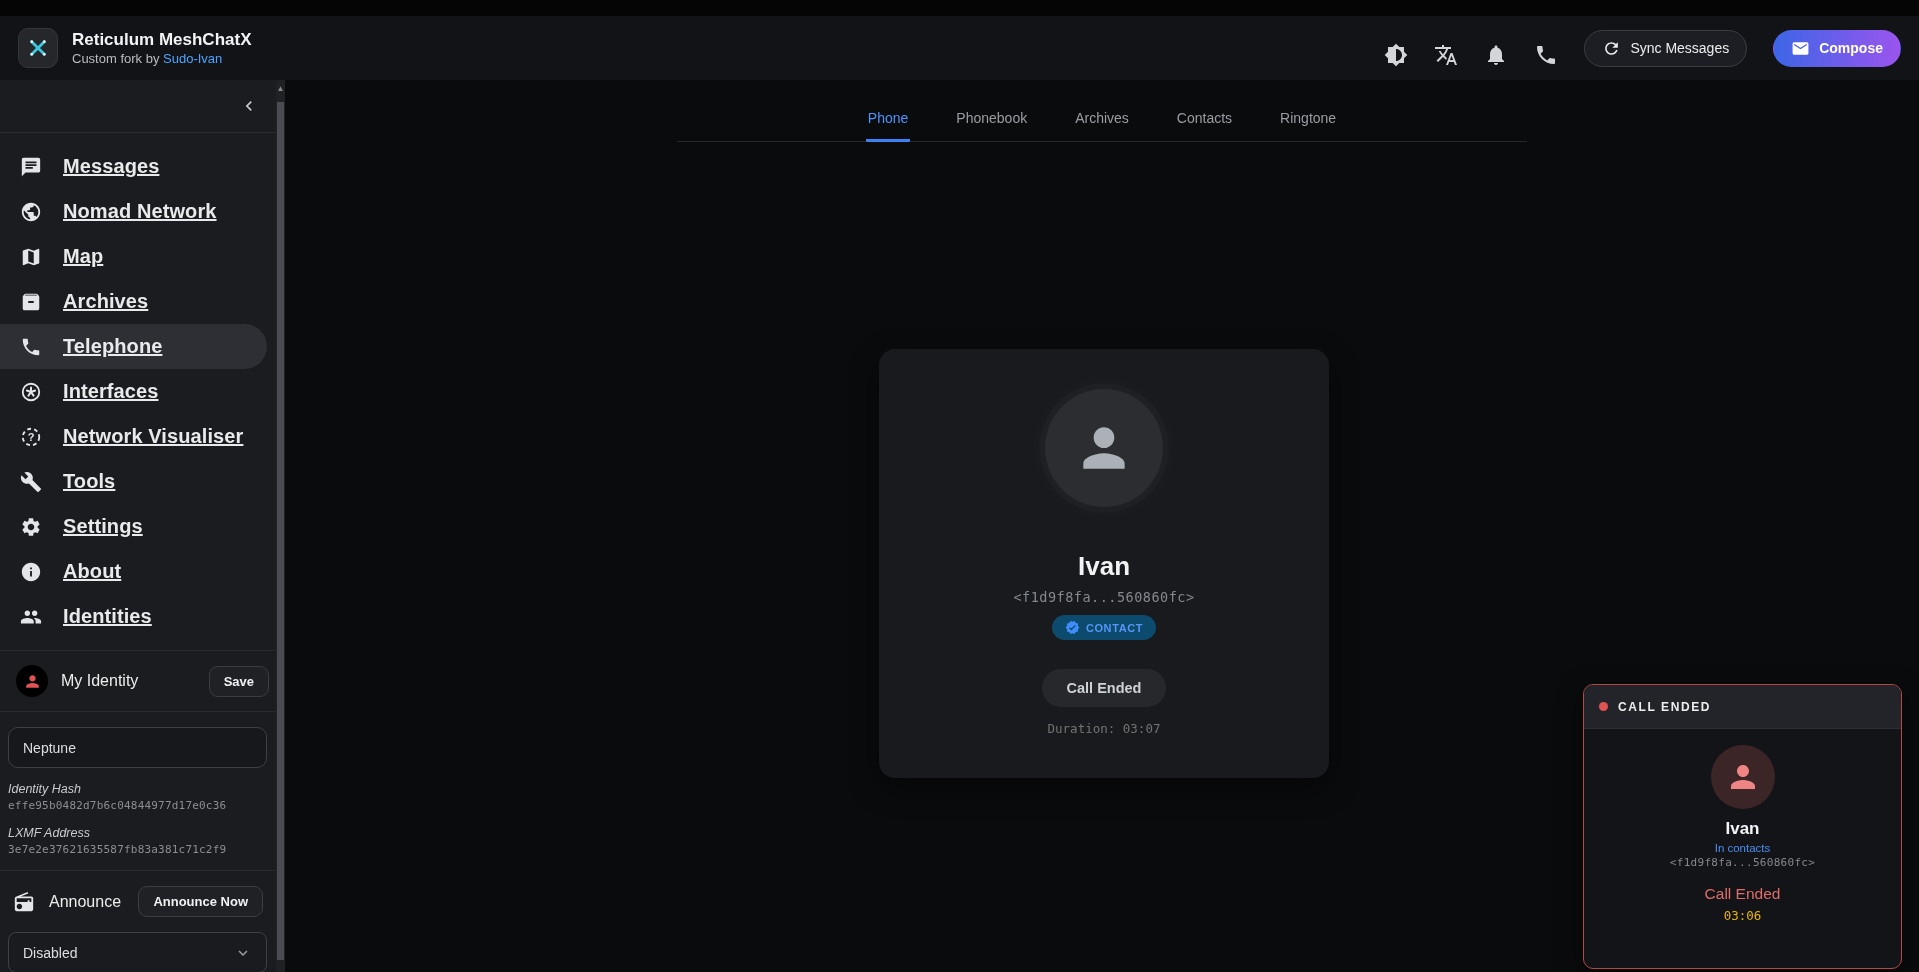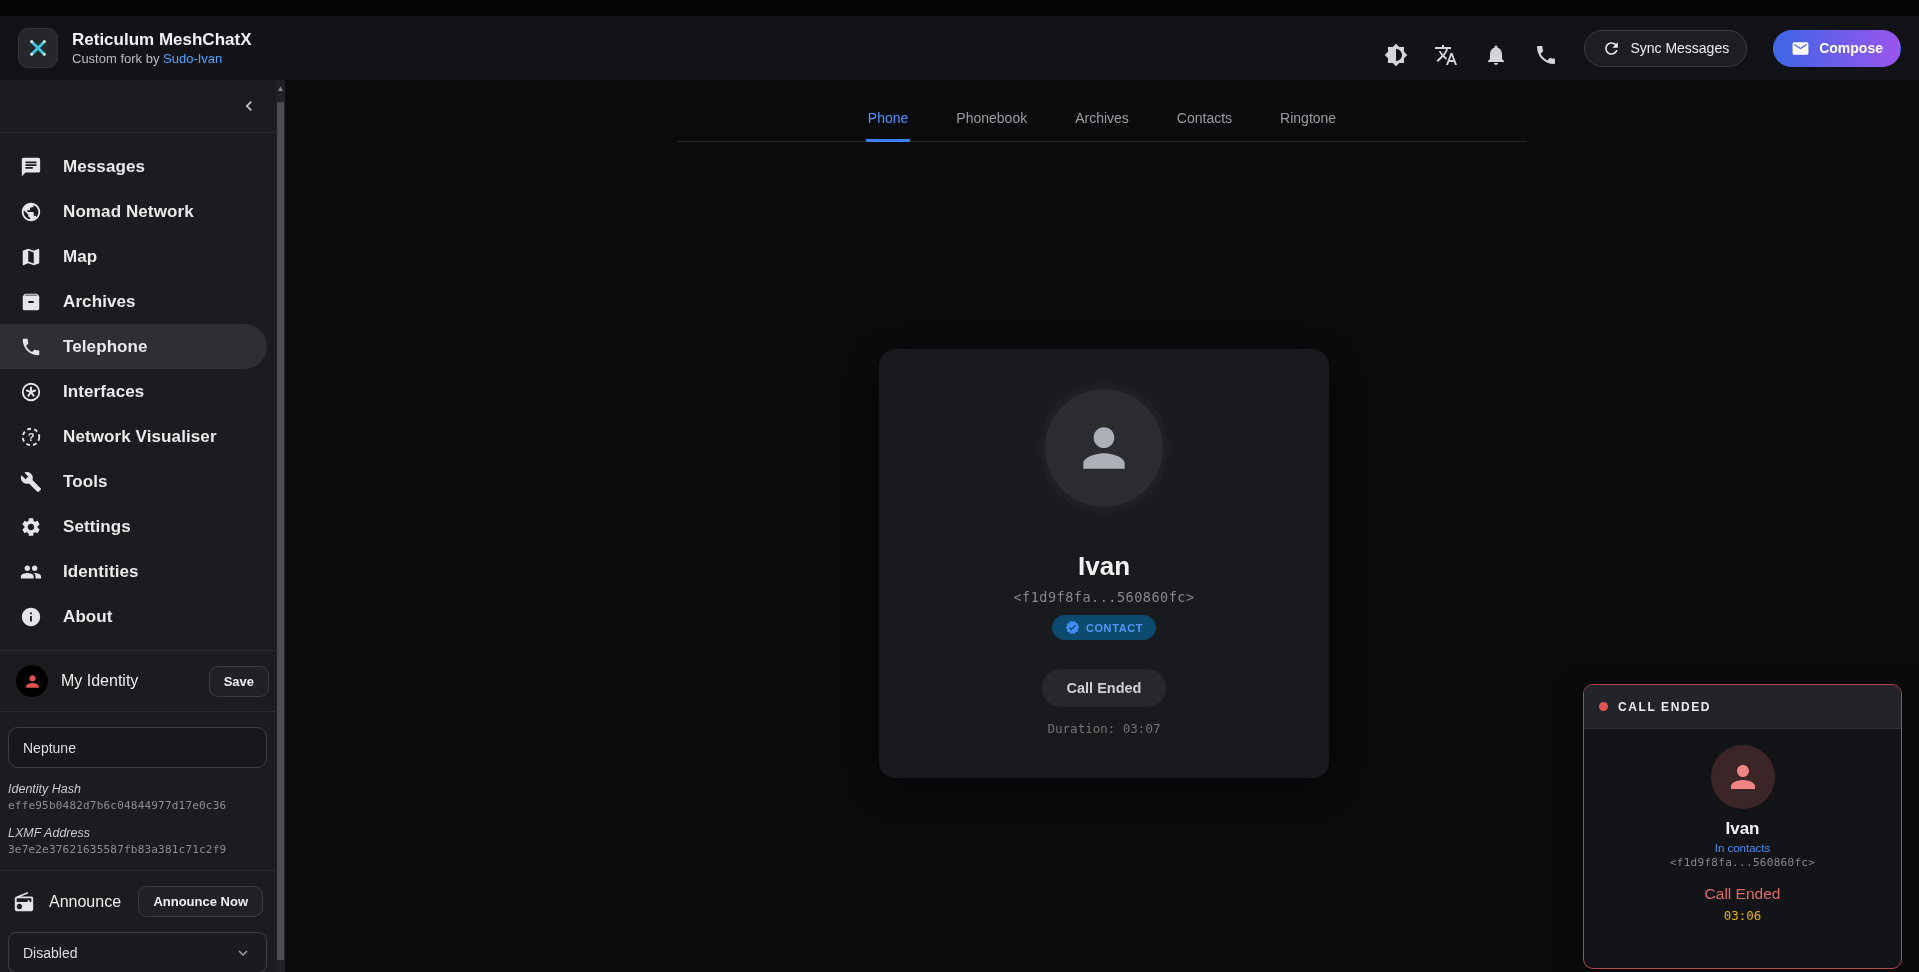--- a/index.html
+++ b/index.html
@@ -54,21 +54,21 @@
   .nav { padding:11px 0; }
   .nav-item {
     height:45px; display:flex; align-items:center; gap:21px; padding-left:20px;
     cursor:pointer; color:#e9eaec;
   }
   .nav-item.active {
     width:267px; background:#2e2f34; border-radius:0 24px 24px 0;
   }
   .nav-icon { width:22px; height:22px; color:#e4e5e8; flex:0 0 auto; }
   .nav-icon svg { width:22px; height:22px; display:block; }
-  .nav-label { font-size:17px; font-weight:bold; letter-spacing:0.1px; }
+  .nav-label { font-size:20px; font-weight:bold; letter-spacing:0.1px;text-decoration:underline; }
 
   .identity-row { display:flex; align-items:center; padding:14px 16px; gap:13px; }
   .identity-avatar {
     width:32px; height:32px; border-radius:50%; background:#000000;
     display:flex; align-items:center; justify-content:center; flex:0 0 auto;
   }
   .identity-avatar svg { width:19px; height:19px; color:#e05353; }
   .identity-title { font-size:16px; color:#eceded; }
   .btn-small {
     margin-left:auto; background:#202125; border:1px solid #3b3d42; color:#f0f1f3;
@@ -315,32 +315,32 @@
         <span class="nav-icon">
             <svg viewBox="0 0 24 24" fill="currentColor">
               <path d="M19.14 12.94c.04-.3.06-.61.06-.94 0-.32-.02-.64-.07-.94l2.03-1.58c.18-.14.23-.41.12-.61l-1.92-3.32c-.12-.22-.37-.29-.59-.22l-2.39.96c-.5-.38-1.03-.7-1.62-.94l-.36-2.54c-.04-.24-.24-.41-.48-.41h-3.84c-.24 0-.43.17-.47.41l-.36 2.54c-.59.24-1.13.57-1.62.94l-2.39-.96c-.22-.08-.47 0-.59.22L2.74 8.87c-.12.21-.08.47.12.61l2.03 1.58c-.05.3-.09.63-.09.94s.02.64.07.94l-2.03 1.58c-.18.14-.23.41-.12.61l1.92 3.32c.12.22.37.29.59.22l2.39-.96c.5.38 1.03.7 1.62.94l.36 2.54c.05.24.24.41.48.41h3.84c.24 0 .44-.17.47-.41l.36-2.54c.59-.24 1.13-.56 1.62-.94l2.39.96c.22.08.47 0 .59-.22l1.92-3.32c.12-.22.07-.47-.12-.61l-2.01-1.58zM12 15.6c-1.98 0-3.6-1.62-3.6-3.6s1.62-3.6 3.6-3.6 3.6 1.62 3.6 3.6-1.62 3.6-3.6 3.6z"></path>
             </svg>
           </span>
         <span class="nav-label">Settings</span>
       </div>
       <div class="nav-item">
         <span class="nav-icon">
             <svg viewBox="0 0 24 24" fill="currentColor">
+              <path d="M12 2C6.48 2 2 6.48 2 12s4.48 10 10 10 10-4.48 10-10S17.52 2 12 2zm1 15h-2v-6h2v6zm0-8h-2V7h2v2z"></path>
+            </svg>
+          </span>
+        <span class="nav-label">About</span>
+      </div>
+      <div class="nav-item">
+        <span class="nav-icon">
+            <svg viewBox="0 0 24 24" fill="currentColor">
               <path d="M16 11c1.66 0 2.99-1.34 2.99-3S17.66 5 16 5c-1.66 0-3 1.34-3 3s1.34 3 3 3zm-8 0c1.66 0 2.99-1.34 2.99-3S9.66 5 8 5C6.34 5 5 6.34 5 8s1.34 3 3 3zm0 2c-2.33 0-7 1.17-7 3.5V19h14v-2.5c0-2.33-4.67-3.5-7-3.5zm8 0c-.29 0-.62.02-.97.05 1.16.84 1.97 1.97 1.97 3.45V19h6v-2.5c0-2.33-4.67-3.5-7-3.5z"></path>
             </svg>
           </span>
         <span class="nav-label">Identities</span>
-      </div>
-      <div class="nav-item">
-        <span class="nav-icon">
-            <svg viewBox="0 0 24 24" fill="currentColor">
-              <path d="M12 2C6.48 2 2 6.48 2 12s4.48 10 10 10 10-4.48 10-10S17.52 2 12 2zm1 15h-2v-6h2v6zm0-8h-2V7h2v2z"></path>
-            </svg>
-          </span>
-        <span class="nav-label">About</span>
       </div>
     </div>
 
     <div class="divider"></div>
 
     <div class="identity-row">
       <div class="identity-avatar">
         <svg viewBox="0 0 24 24" fill="currentColor">
             <path d="M12 12c2.21 0 4-1.79 4-4s-1.79-4-4-4-4 1.79-4 4 1.79 4 4 4zm0 2c-2.67 0-8 1.34-8 4v2h16v-2c0-2.66-5.33-4-8-4z"></path>
           </svg>

